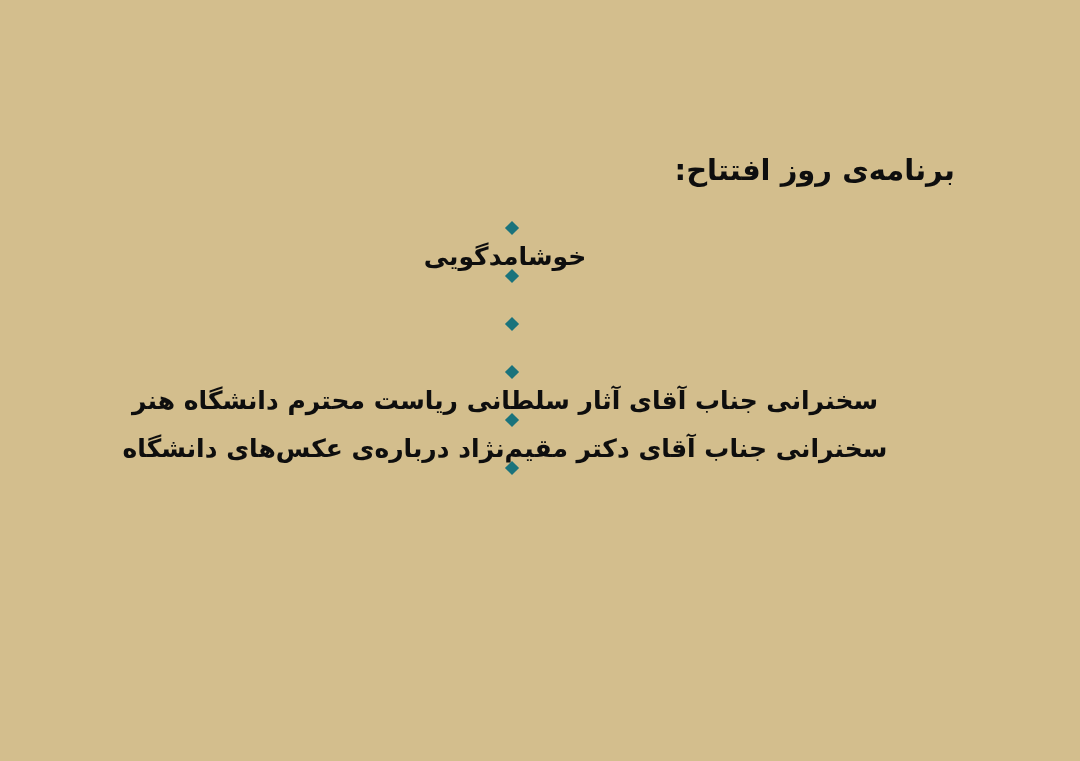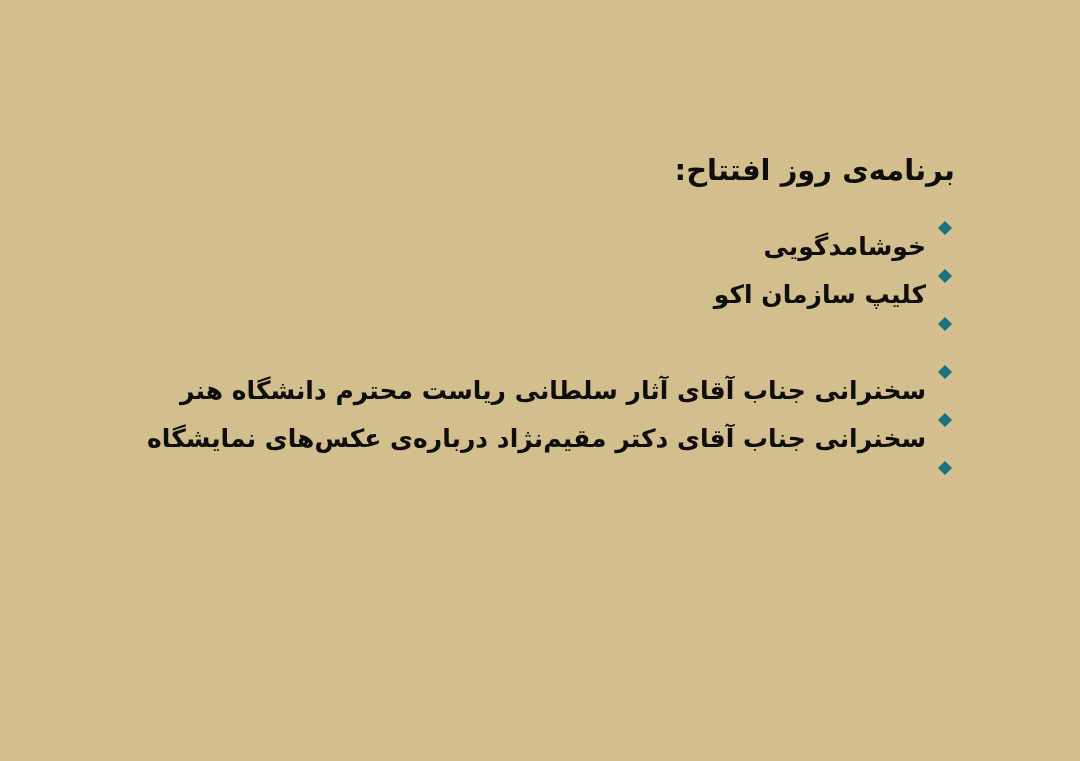--- a/index.html
+++ b/index.html
@@ -34,22 +34,22 @@
     position: absolute;
     top: 223px;
     right: 130px;
     left: 60px;
     margin: 0;
     padding: 0;
     list-style: none;
   }
   .program-item {
     display: flex;
-    flex-direction: row;      
-    align-items: flex-start;
+    flex-direction: column;      
+    align-items: center;
     height: 48px;
     white-space: nowrap;
   }
   .diamond-bullet {
     flex: 0 0 auto;
     width: 10px;
     height: 10px;
     margin-left: 14px;        
     background: var(--bullet, #1a737c);
     transform: rotate(45deg);
@@ -70,37 +70,36 @@
 
   <ul class="program-list">
 
       <li class="program-item">
         <span class="diamond-bullet"></span>
         <span class="item-text">خوشامدگویی</span>
       </li>
 
       <li class="program-item">
         <span class="diamond-bullet"></span>
-        <span class="item-text">کلیپ سازمان اکو</span>
       </li>
 
       <li class="program-item">
         <span class="diamond-bullet"></span>
       </li>
 
 
       <li class="program-item">
         <span class="diamond-bullet"></span>
         <span class="item-text">سخنرانی جناب آقای آثار سلطانی ریاست محترم دانشگاه هنر</span>
       </li>
 
 
       <li class="program-item">
         <span class="diamond-bullet"></span>
-        <span class="item-text">سخنرانی جناب آقای دکتر مقیم‌نژاد درباره‌ی عکس‌های نمایشگاه</span>
+        <span class="item-text">سخنرانی جناب آقای دکتر مقیم‌نژاد درباره‌ی عکس‌های دانشگاه</span>
       </li>
 
       <li class="program-item">
         <span class="diamond-bullet"></span>
       </li>
     </ul>
 
 </div>
 
 </body></html>

